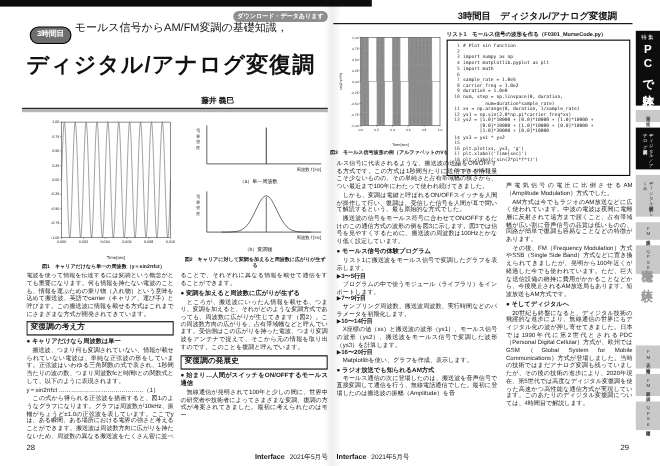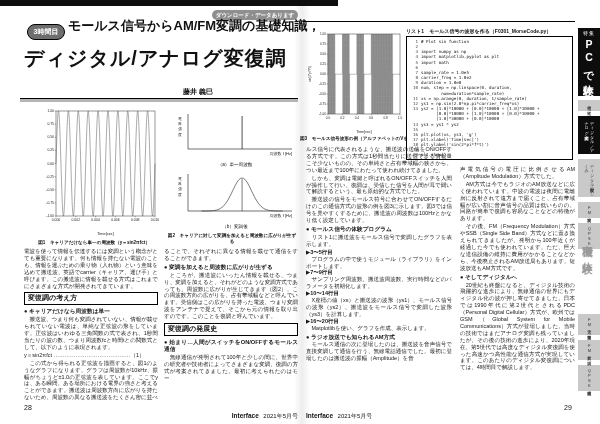--- a/index.html
+++ b/index.html
@@ -8,21 +8,21 @@
   .abs{position:absolute;}
   
   .topbar{left:0;top:0;width:338px;height:6px;background:#0d0d0d;}
   .gutter{left:294px;top:0;width:16px;height:424px;
           background:linear-gradient(to right,rgba(0,0,0,0),rgba(0,0,0,0.07),rgba(0,0,0,0));}
   
   .dl-badge{left:212px;top:10px;width:86px;height:10px;background:#8f8f8f;border-radius:5px;
             color:#fff;font-size:5.5px;font-weight:bold;text-align:center;line-height:10px;}
   .lesson-badge{left:27px;top:24px;width:36px;height:14px;background:#6e6e6e;border:1px solid #000;
             border-radius:8px;color:#fff;font-size:7px;font-weight:bold;text-align:center;line-height:14px;}
-  .lede{left:68px;top:21px;font-size:13px;font-weight:bold;line-height:9.5px;}
+  .lede{left:68px;top:21px;font-size:10px;font-weight:normal;line-height:9.5px;}
   .title{left:24px;top:45px;margin:0;font-size:20px;font-weight:bold;letter-spacing:1px;}
   .author{left:183px;top:87px;font-size:7px;font-weight:bold;}
   .hrule-left{left:20px;top:98px;width:278px;height:0;border-top:1px solid #000;border-bottom:3px solid #b5b5b5;}
   
   .rp-header{left:305px;top:9px;width:256px;font-size:8.5px;font-weight:bold;text-align:right;}
   .hrule-right{left:303px;top:21px;width:272px;border-top:1px solid #000;}
   
   .chart{position:absolute;}
   .figcap{position:absolute;font-size:4.6px;font-weight:bold;text-align:center;line-height:5.6px;}
   .subcap{position:absolute;font-size:4.6px;text-align:center;}
@@ -156,20 +156,21 @@
     <div class="subhead">● 始まり…人間がスイッチをON/OFFするモールス通信</div>
     <p>　無線通信が発明されて100年と少しの間に、世界中の研究者や技術者によってさまざまな変調、復調の方式が考案されてきました。最初に考えられたのはモー</p>
   </div>
 
   <div class="abs pageno" style="left:24px;top:404px;">28</div>
   <div class="abs" style="left:200px;top:404px;width:98px;text-align:right;">
     <span class="footmag">Interface</span>
     <span class="footissue">2021年5月号</span>
   </div>
 
+  <div class="abs rp-header">3時間目　ディジタル/アナログ変復調</div>
   <div class="abs hrule-right"></div>
 
   <div class="chart" style="left:306px;top:30px;"><svg width="98" height="106" viewBox="0 0 98 106">
         <rect x="22" y="4" width="72" height="80" fill="#fff" stroke="#333" stroke-width="0.5"></rect>
         <line x1="20.7" y1="4" x2="22" y2="4" stroke="#333" stroke-width="0.4"></line>
         <text x="20" y="5.1" font-size="3.1" text-anchor="end" fill="#222">1.00</text>
         <line x1="20.7" y1="14" x2="22" y2="14" stroke="#333" stroke-width="0.4"></line>
         <text x="20" y="15.1" font-size="3.1" text-anchor="end" fill="#222">0.75</text>
         <line x1="20.7" y1="24" x2="22" y2="24" stroke="#333" stroke-width="0.4"></line>
         <text x="20" y="25.1" font-size="3.1" text-anchor="end" fill="#222">0.50</text>

